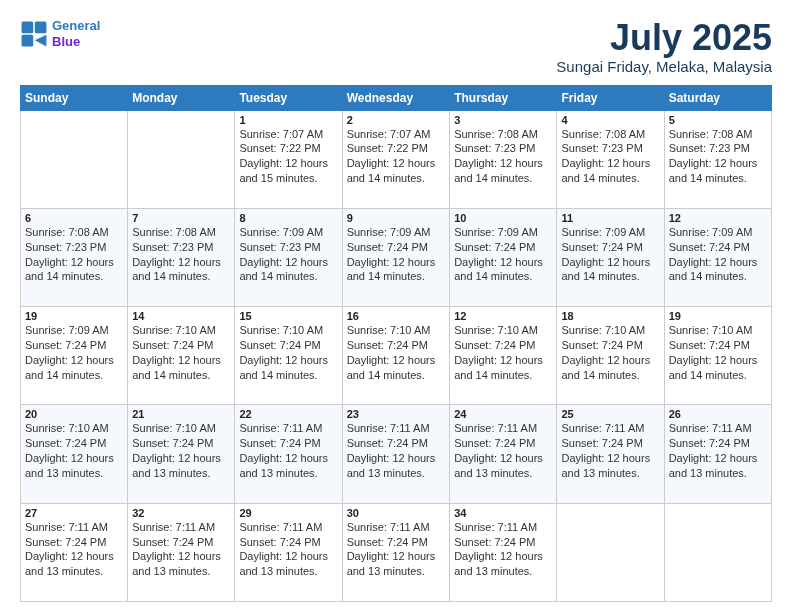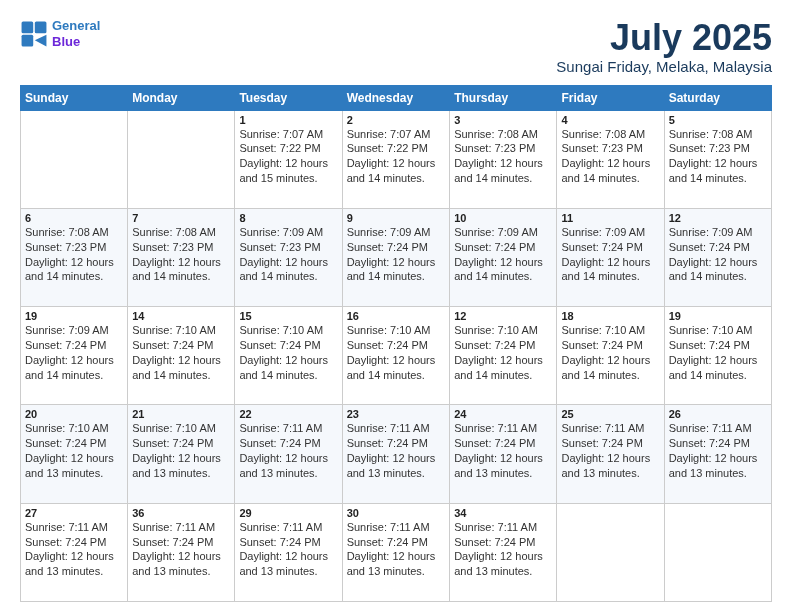--- a/index.html
+++ b/index.html
@@ -302,21 +302,21 @@
           </td>
         </tr>
         <tr>
           <td>
             <span class="day-num">27</span>
             <div class="day-detail" style="white-space: pre-line;">Sunrise: 7:11 AM
 Sunset: 7:24 PM
 Daylight: 12 hours and 13 minutes.</div>
           </td>
           <td>
-            <span class="day-num">36</span>
+            <span class="day-num">32</span>
             <div class="day-detail" style="white-space: pre-line;">Sunrise: 7:11 AM
 Sunset: 7:24 PM
 Daylight: 12 hours and 13 minutes.</div>
           </td>
           <td>
             <span class="day-num">29</span>
             <div class="day-detail" style="white-space: pre-line;">Sunrise: 7:11 AM
 Sunset: 7:24 PM
 Daylight: 12 hours and 13 minutes.</div>
           </td>

